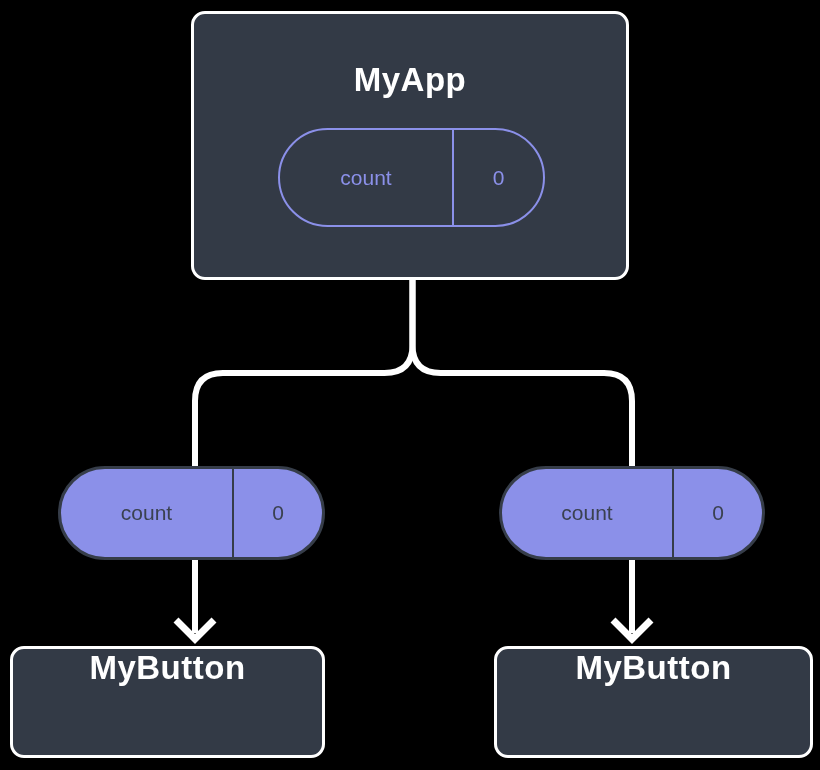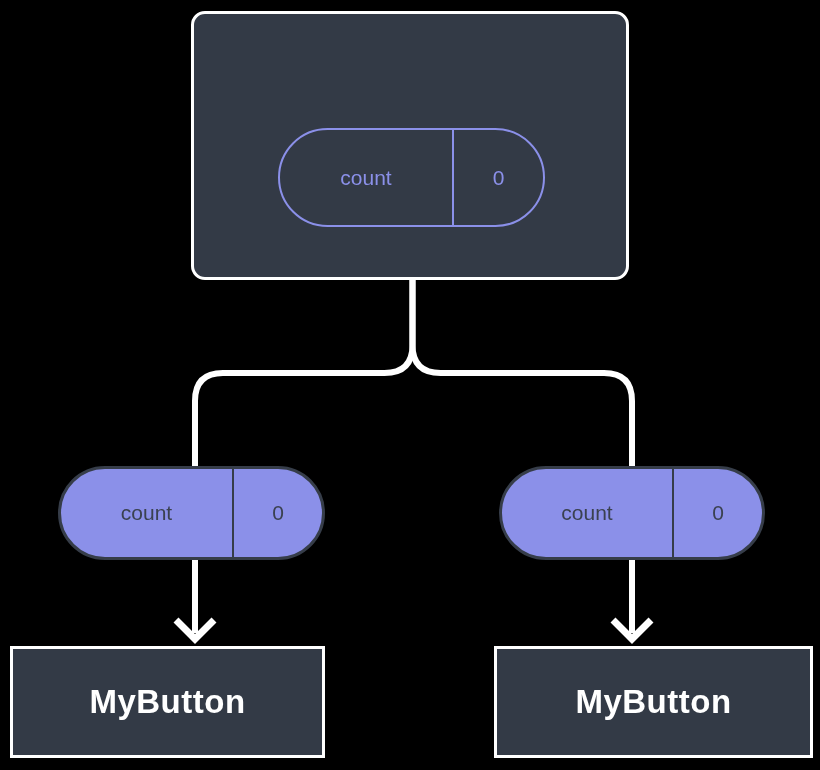--- a/index.html
+++ b/index.html
@@ -33,23 +33,22 @@
     background: #333a46;
     border: 3px solid #ffffff;
     z-index: 2;
   }
   .node.root {
     left: 191px; top: 11px;
     width: 438px; height: 269px;
     border-radius: 14px;
   }
   .node.child {
-    border-radius: 0;
+    border-radius: 14px;
     display: flex;
-    align-items: center;
     justify-content: center;
   }
   .node.child.c0 { left: 10px;  top: 646px; width: 315px; height: 112px; }
   .node.child.c1 { left: 494px; top: 646px; width: 319px; height: 112px; }
   .node-title {
     color: #ffffff;
     font-size: 33px;
     font-weight: 700;
     letter-spacing: 0.5px;
     white-space: nowrap;
@@ -102,20 +101,21 @@
 <div class="stage">
 
   <svg class="connectors" viewBox="0 0 820 770" aria-hidden="true">
     <path d="M412.5 272 L412.5 345 Q412.5 373 384.5 373 L223 373 Q195 373 195 401 L195 633"></path>
     <path d="M412.5 272 L412.5 345 Q412.5 373 440.5 373 L604 373 Q632 373 632 401 L632 633"></path>
     <path class="arrowhead" d="M176 620 L195 639 L214 620"></path>
     <path class="arrowhead" d="M613 620 L632 639 L651 620"></path>
   </svg>
 
   <div class="node root">
+    <div class="node-title">MyApp</div>
     <div class="pill outline">
       <span class="seg key">count</span>
       <span class="seg val">0</span>
     </div>
   </div>
 
   <div class="pill solid p0">
     <span class="seg key">count</span>
     <span class="seg val">0</span>
   </div>

